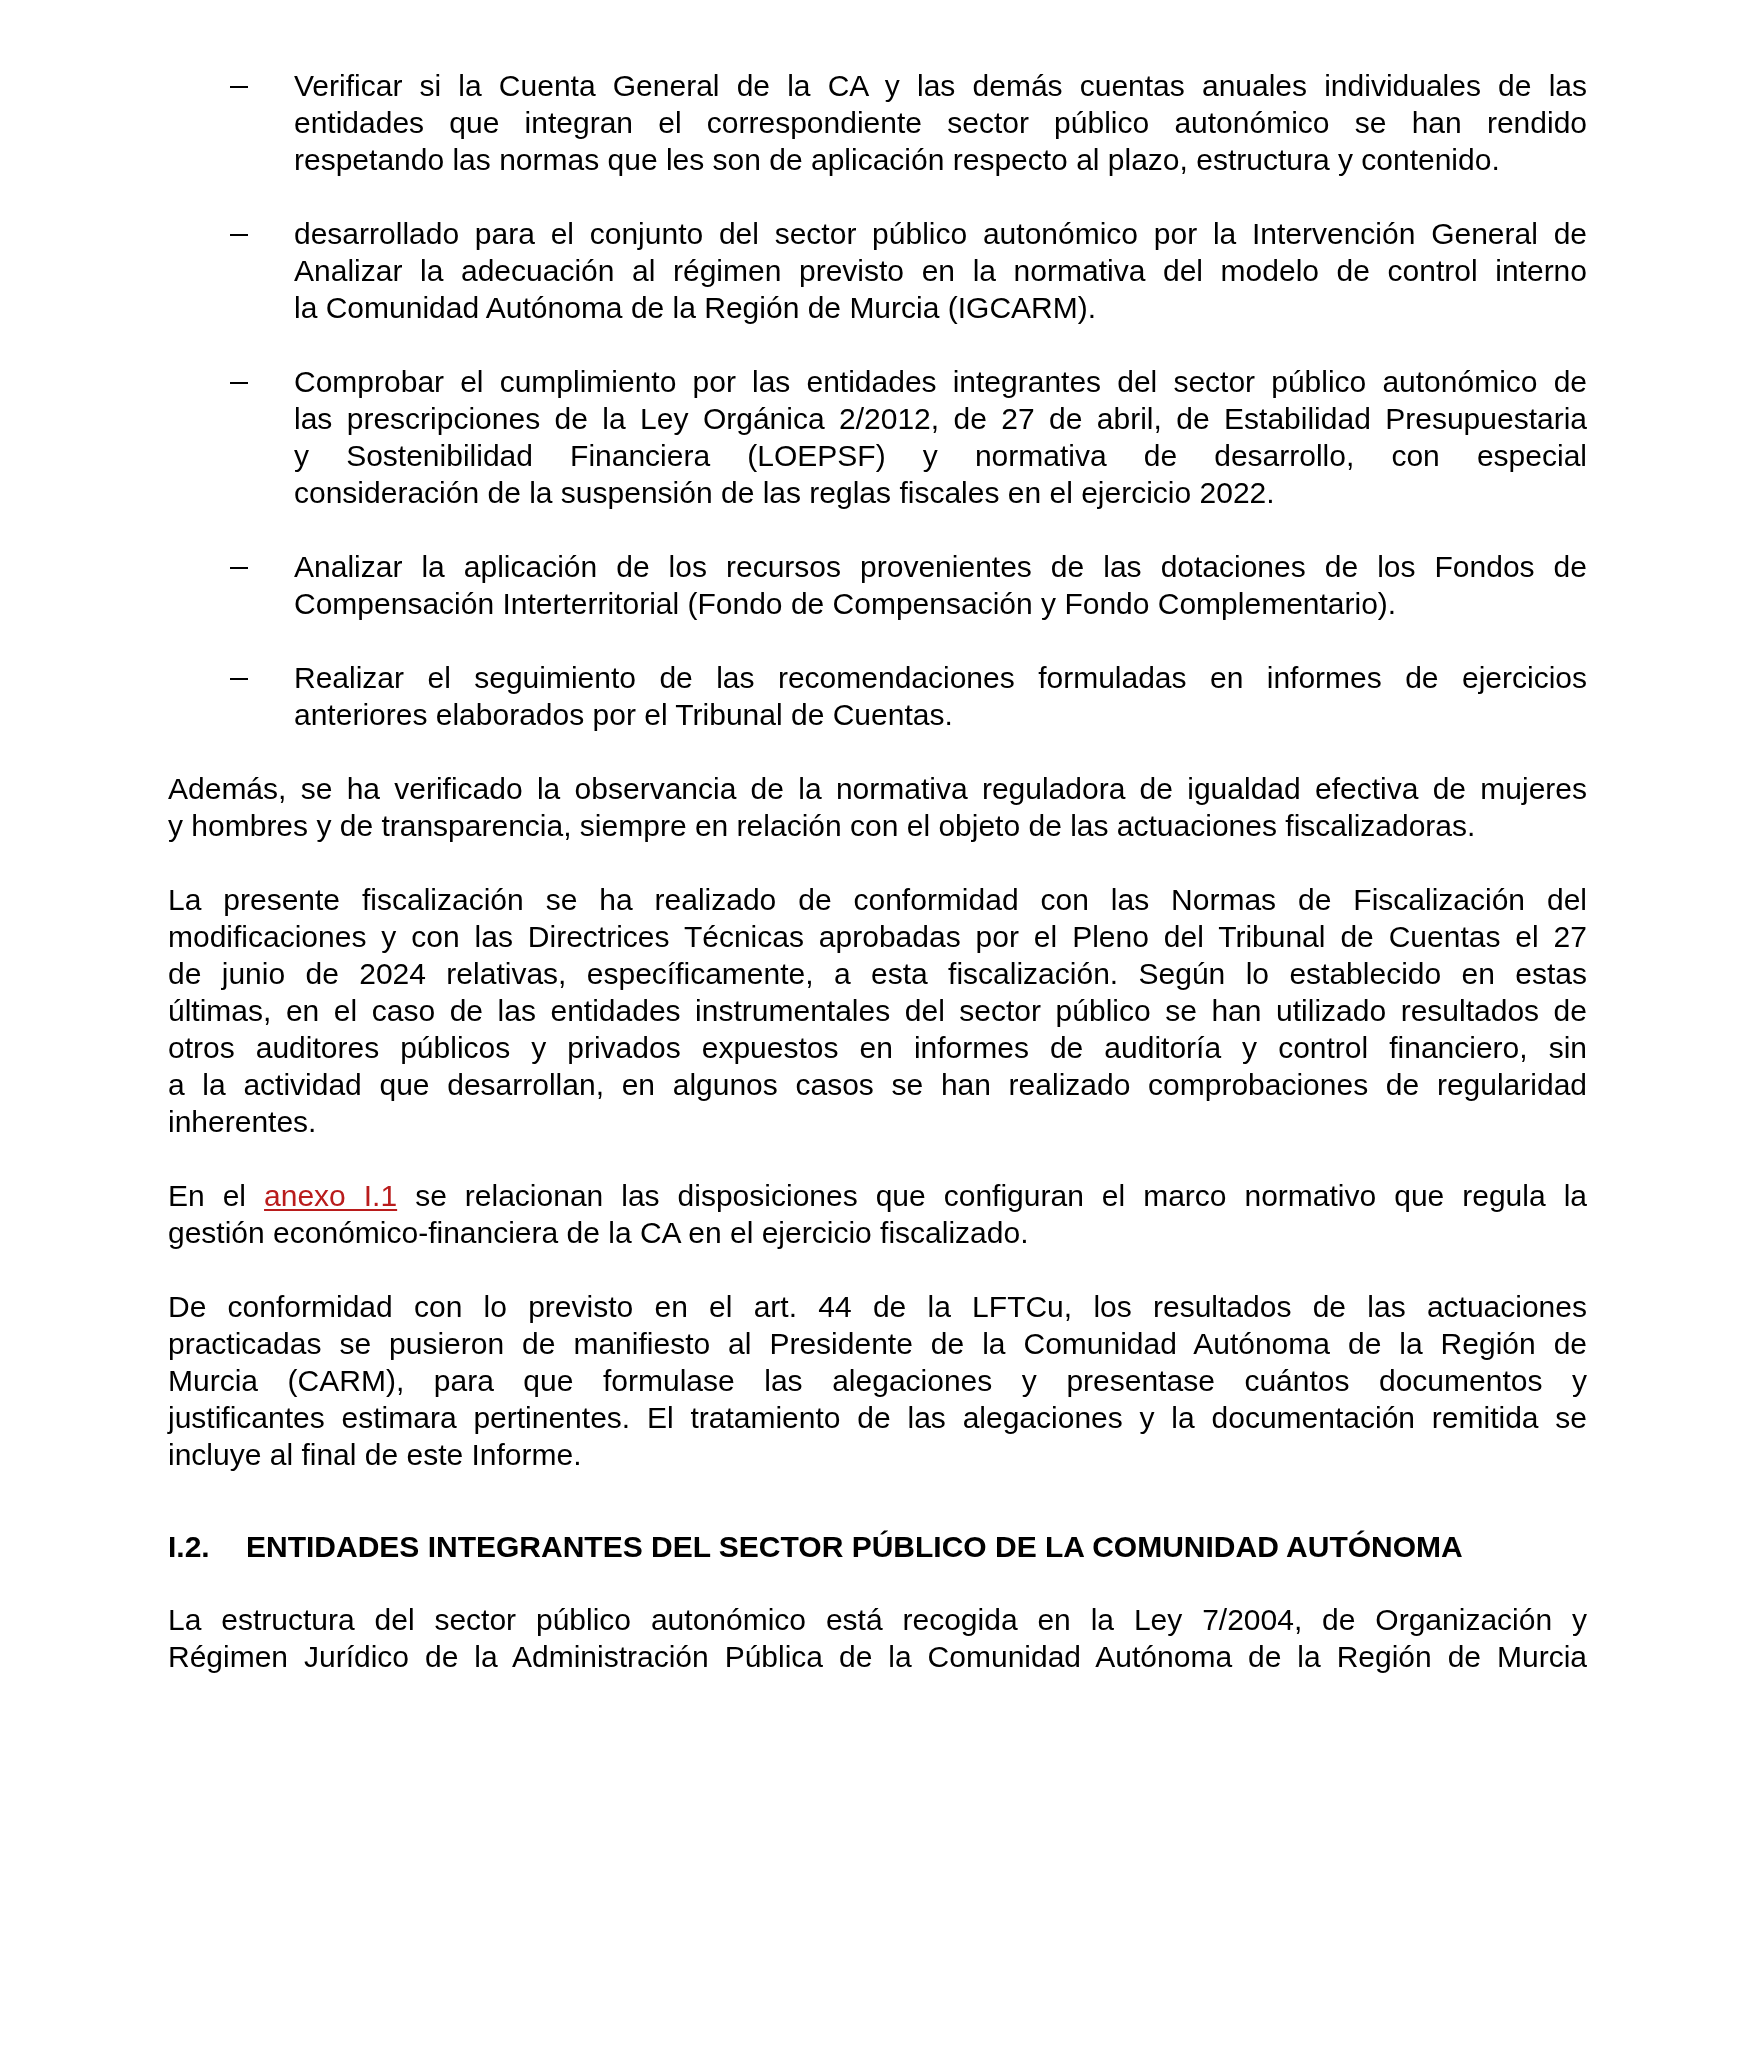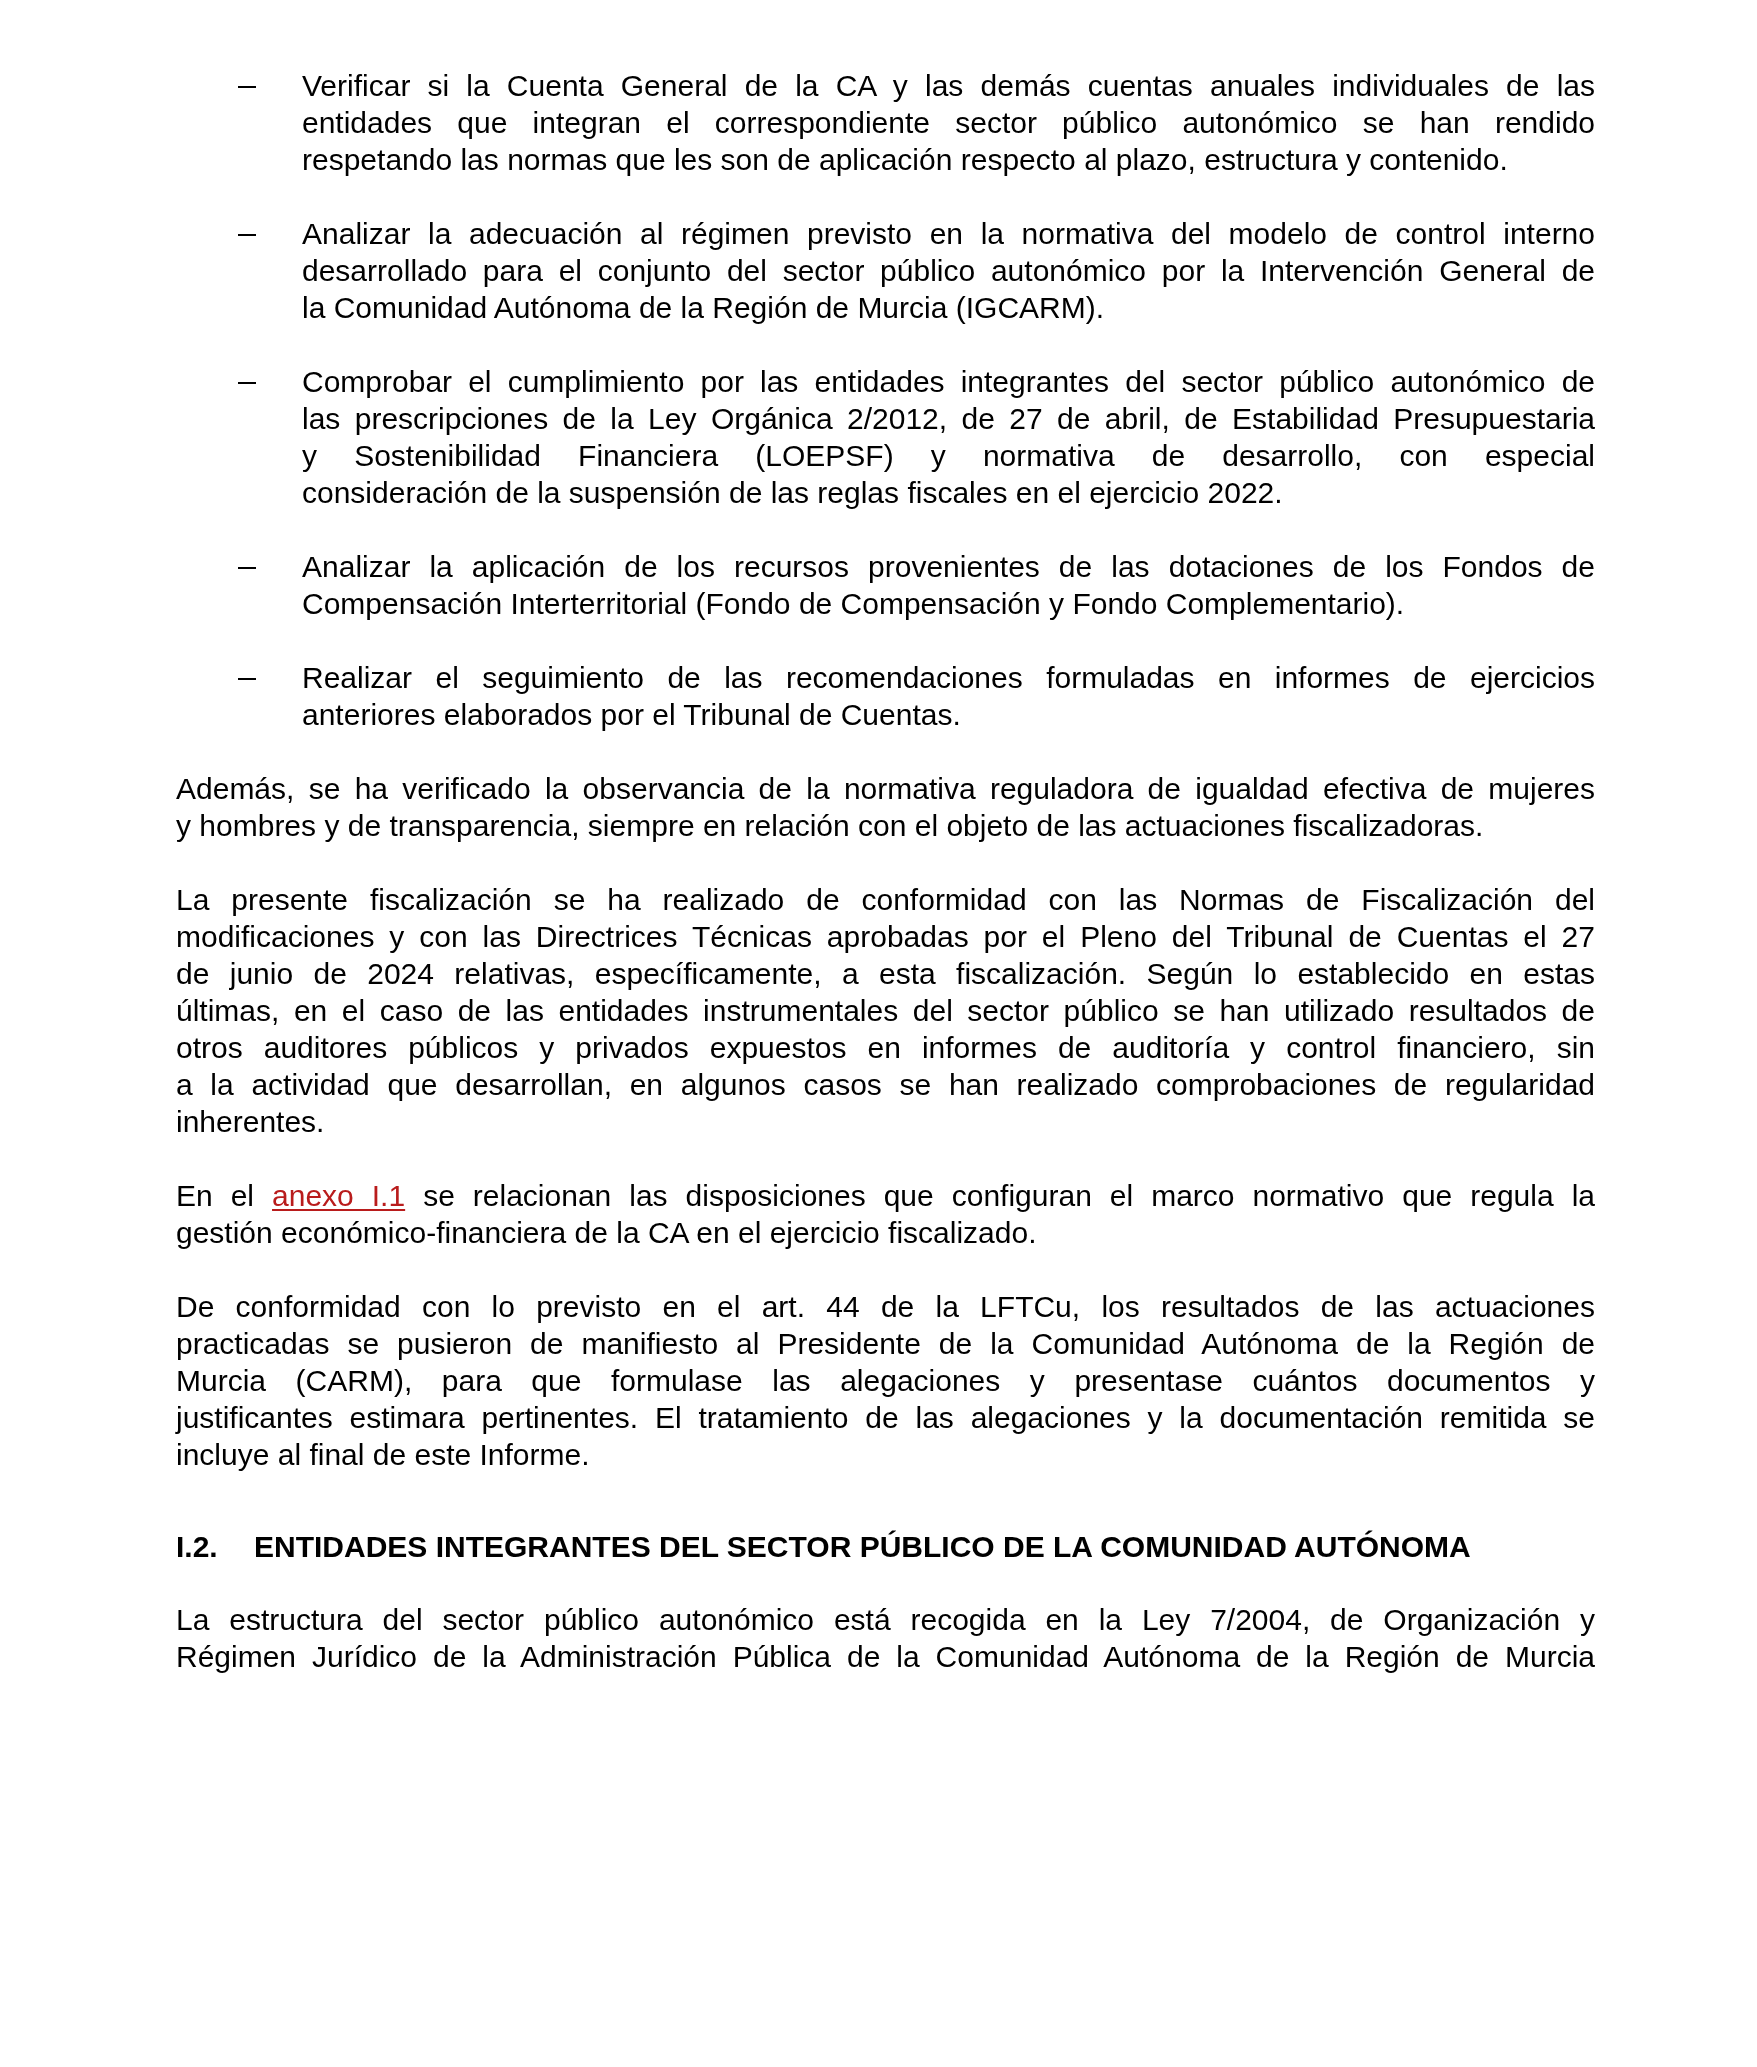--- a/index.html
+++ b/index.html
@@ -15,21 +15,20 @@
     font-family: "Liberation Sans", sans-serif;
     color: #000000;
   }
   .page {
     position: absolute;
     left: 168px;
     top: 67px;
     width: 1419px;
     font-size: 30px;
     line-height: 37px;
-    margin-left: 8px;
   }
   .line {
     display: block;
     white-space: nowrap;
     text-align: justify;
     text-align-last: justify;
     height: 37px;
     overflow: visible;
   }
   .line.last {
@@ -88,22 +87,22 @@
 
   <div class="bullet">
     <span class="dash"></span>
     <span class="line">Verificar si la Cuenta General de la CA y las demás cuentas anuales individuales de las</span>
     <span class="line">entidades que integran el correspondiente sector público autonómico se han rendido</span>
     <span class="line last">respetando las normas que les son de aplicación respecto al plazo, estructura y contenido.</span>
   </div>
 
   <div class="bullet">
     <span class="dash"></span>
+    <span class="line">desarrollado para el conjunto del sector público autonómico por la Intervención General de</span>
     <span class="line">Analizar la adecuación al régimen previsto en la normativa del modelo de control interno</span>
-    <span class="line">desarrollado para el conjunto del sector público autonómico por la Intervención General de</span>
     <span class="line last">la Comunidad Autónoma de la Región de Murcia (IGCARM).</span>
   </div>
 
   <div class="bullet">
     <span class="dash"></span>
     <span class="line">Comprobar el cumplimiento por las entidades integrantes del sector público autonómico de</span>
     <span class="line">las prescripciones de la Ley Orgánica 2/2012, de 27 de abril, de Estabilidad Presupuestaria</span>
     <span class="line">y Sostenibilidad Financiera (LOEPSF) y normativa de desarrollo, con especial</span>
     <span class="line last">consideración de la suspensión de las reglas fiscales en el ejercicio 2022.</span>
   </div>

